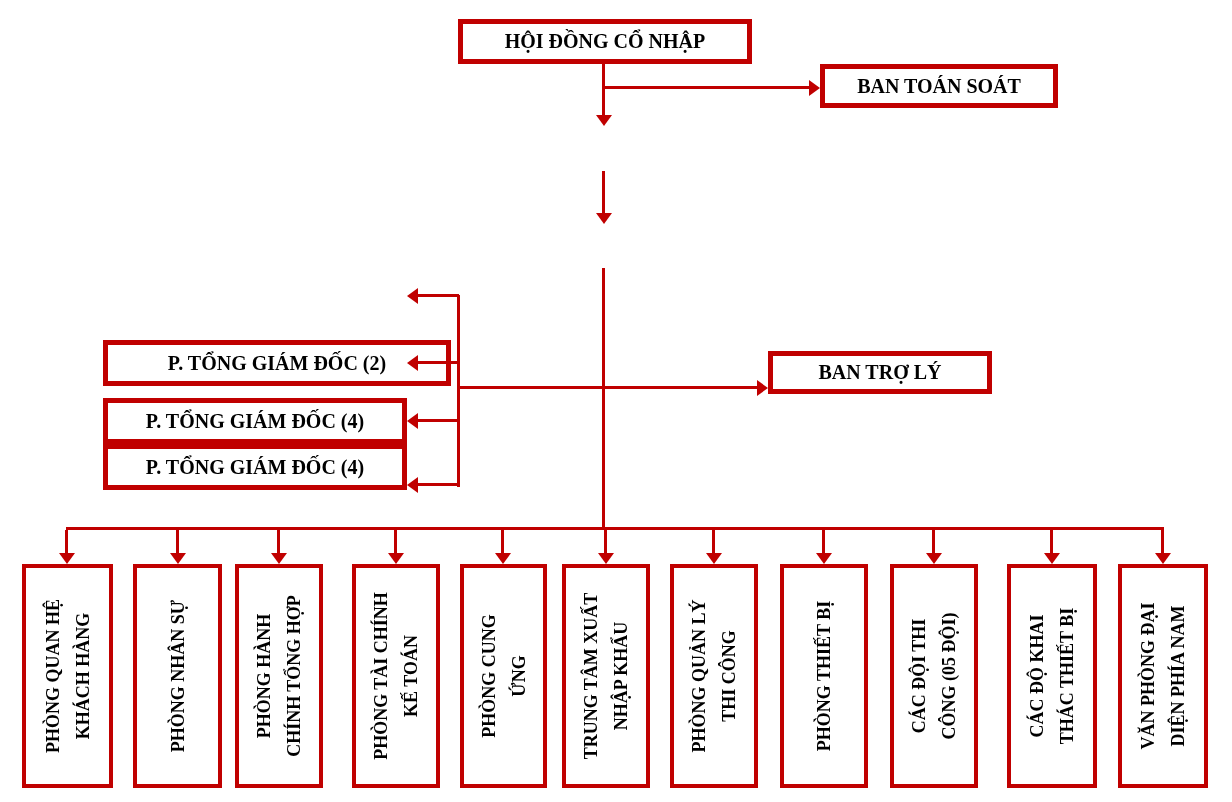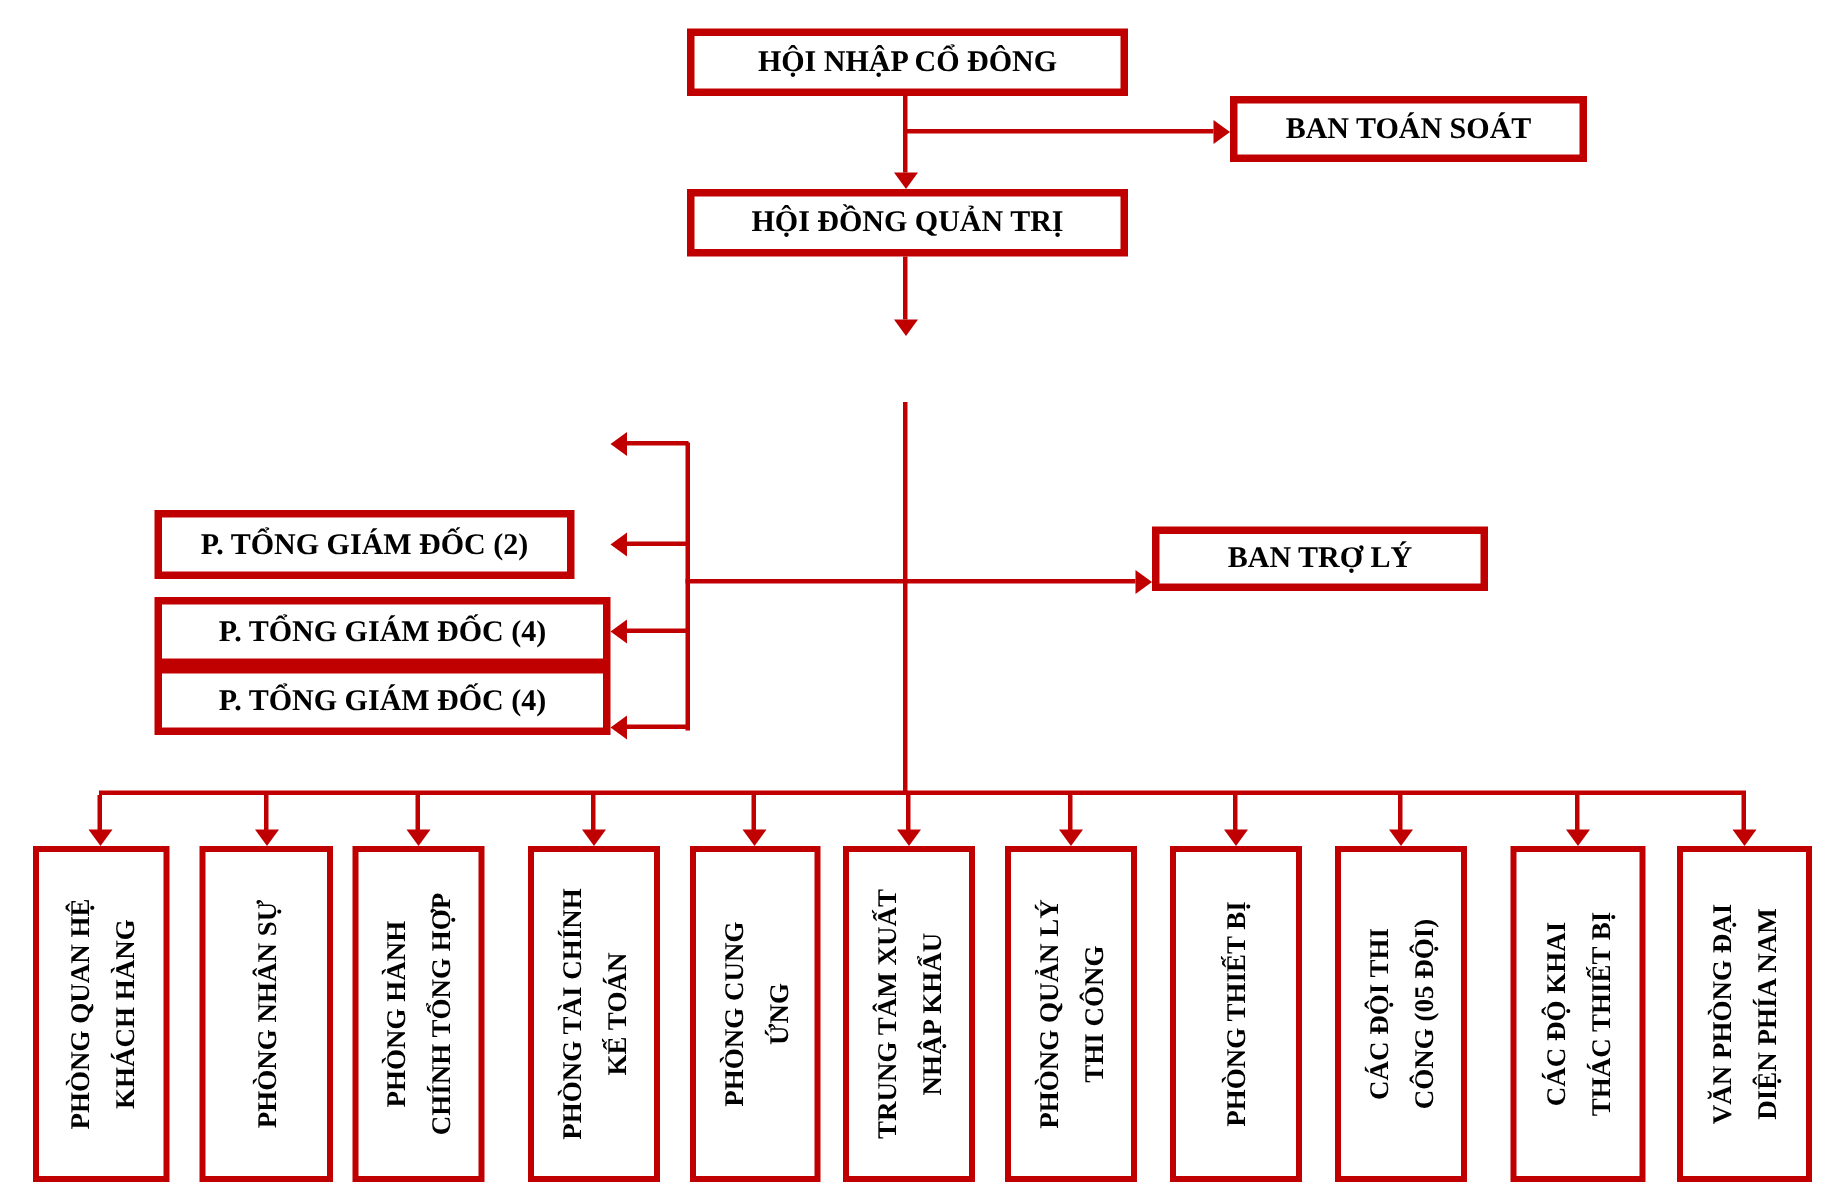--- a/index.html
+++ b/index.html
@@ -43,33 +43,30 @@
   .arr-down{border-width:11px 8px 0 8px;border-color:var(--red) transparent transparent transparent;}
   .arr-right{border-width:8px 0 8px 11px;border-color:transparent transparent transparent var(--red);}
   .arr-left{border-width:8px 11px 8px 0;border-color:transparent var(--red) transparent transparent;}
 </style>
 </head>
 <body>
 
 <div id="canvas">
 
   <div class="box" style="left:458px;top:19px;width:294px;height:45px">
-    <span>HỘI NHẬP CỔ ĐÔNG</span>
+    <span>HỘI ĐỒNG CỔ NHẬP</span>
   </div>
 
   <div class="box" style="left:820px;top:64px;width:238px;height:44px">
     <span>BAN TOÁN SOÁT</span>
   </div>
 
-  <div class="box" style="left:458px;top:126px;width:294px;height:45px">
-    <span>HỘI ĐỒNG QUẢN TRỊ</span>
-  </div>
-
-
-  <div class="box" style="left:103px;top:340px;width:280px;height:46px">
+
+
+  <div class="box" style="left:103px;top:340px;width:348px;height:46px">
     <span>P. TỔNG GIÁM ĐỐC (2)</span>
   </div>
   <div class="box" style="left:103px;top:398px;width:304px;height:46px">
     <span>P. TỔNG GIÁM ĐỐC (4)</span>
   </div>
   <div class="box" style="left:103px;top:444px;width:304px;height:46px">
     <span>P. TỔNG GIÁM ĐỐC (4)</span>
   </div>
 
   <div class="box" style="left:768px;top:351px;width:224px;height:43px">

